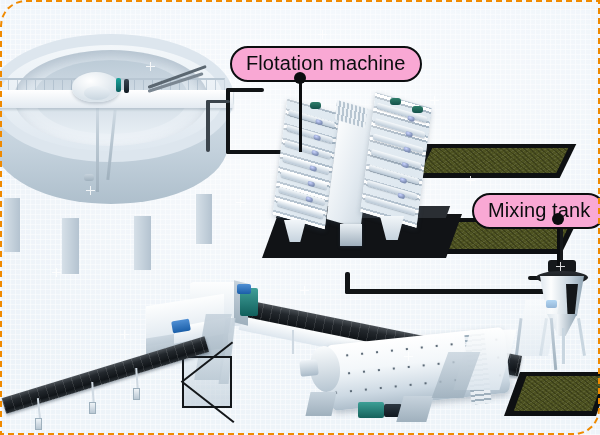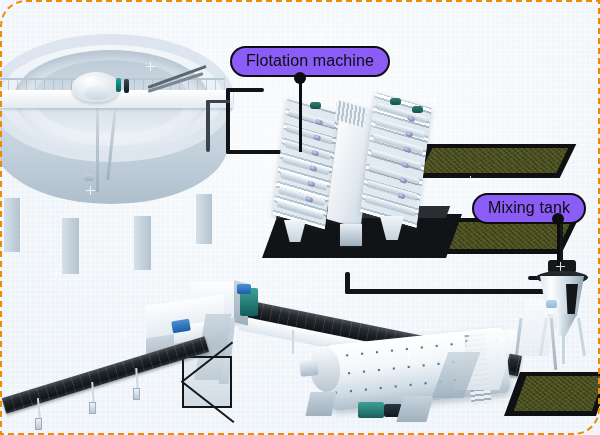--- a/index.html
+++ b/index.html
@@ -294,25 +294,25 @@
   .frame-x:after{transform:rotate(-38deg) translateY(-50%);}
 
   
   .callout{
     position:absolute;z-index:40;
   }
   .pill{
     position:relative;
     display:inline-block;
     padding:4px 14px 5px;
-    background:#8b5cf6;
+    background:#f9a8d4;
     border:2.5px solid #0b0d0f;
     border-radius:999px;
     color:#0b0d0f;
-    font-size:16px;
+    font-size:20px;
     line-height:1.15;
     letter-spacing:.1px;
     white-space:nowrap;
     font-family:"Liberation Sans",sans-serif;
   }
   .pin-line{
     position:absolute;width:3px;background:#0b0d0f;z-index:39;
   }
   .pin-dot{
     position:absolute;width:12px;height:12px;border-radius:50%;background:#0b0d0f;z-index:41;

